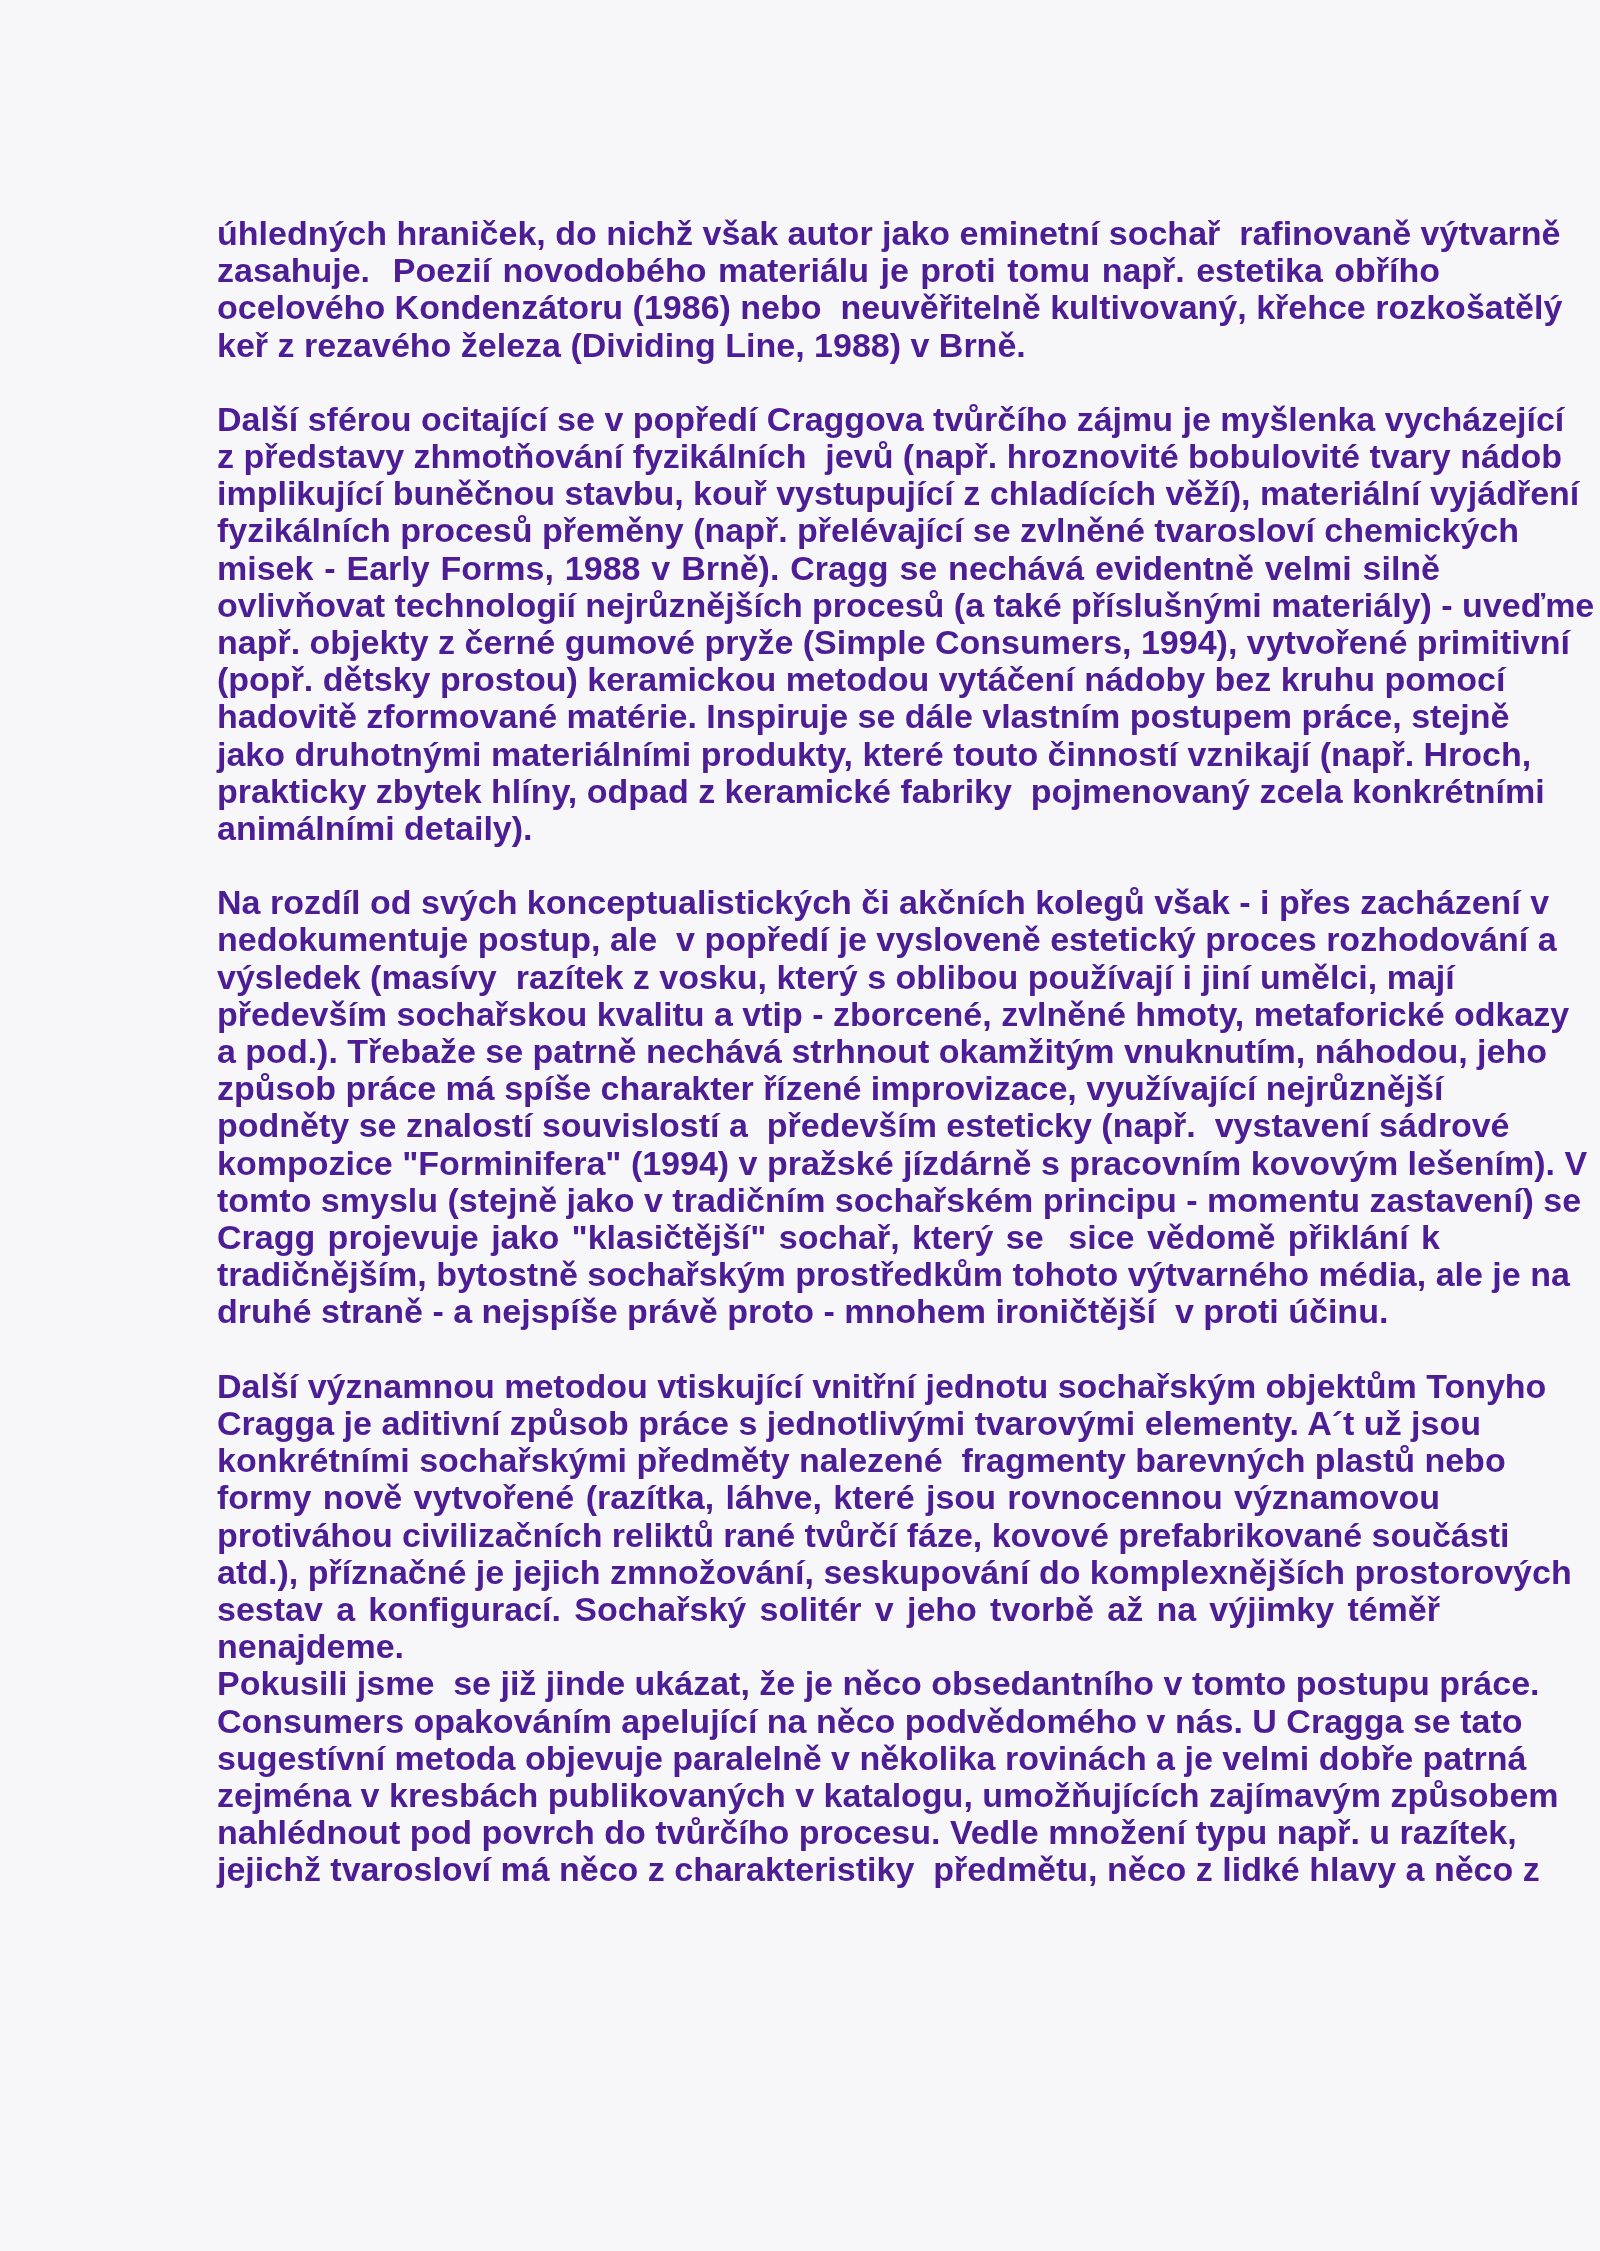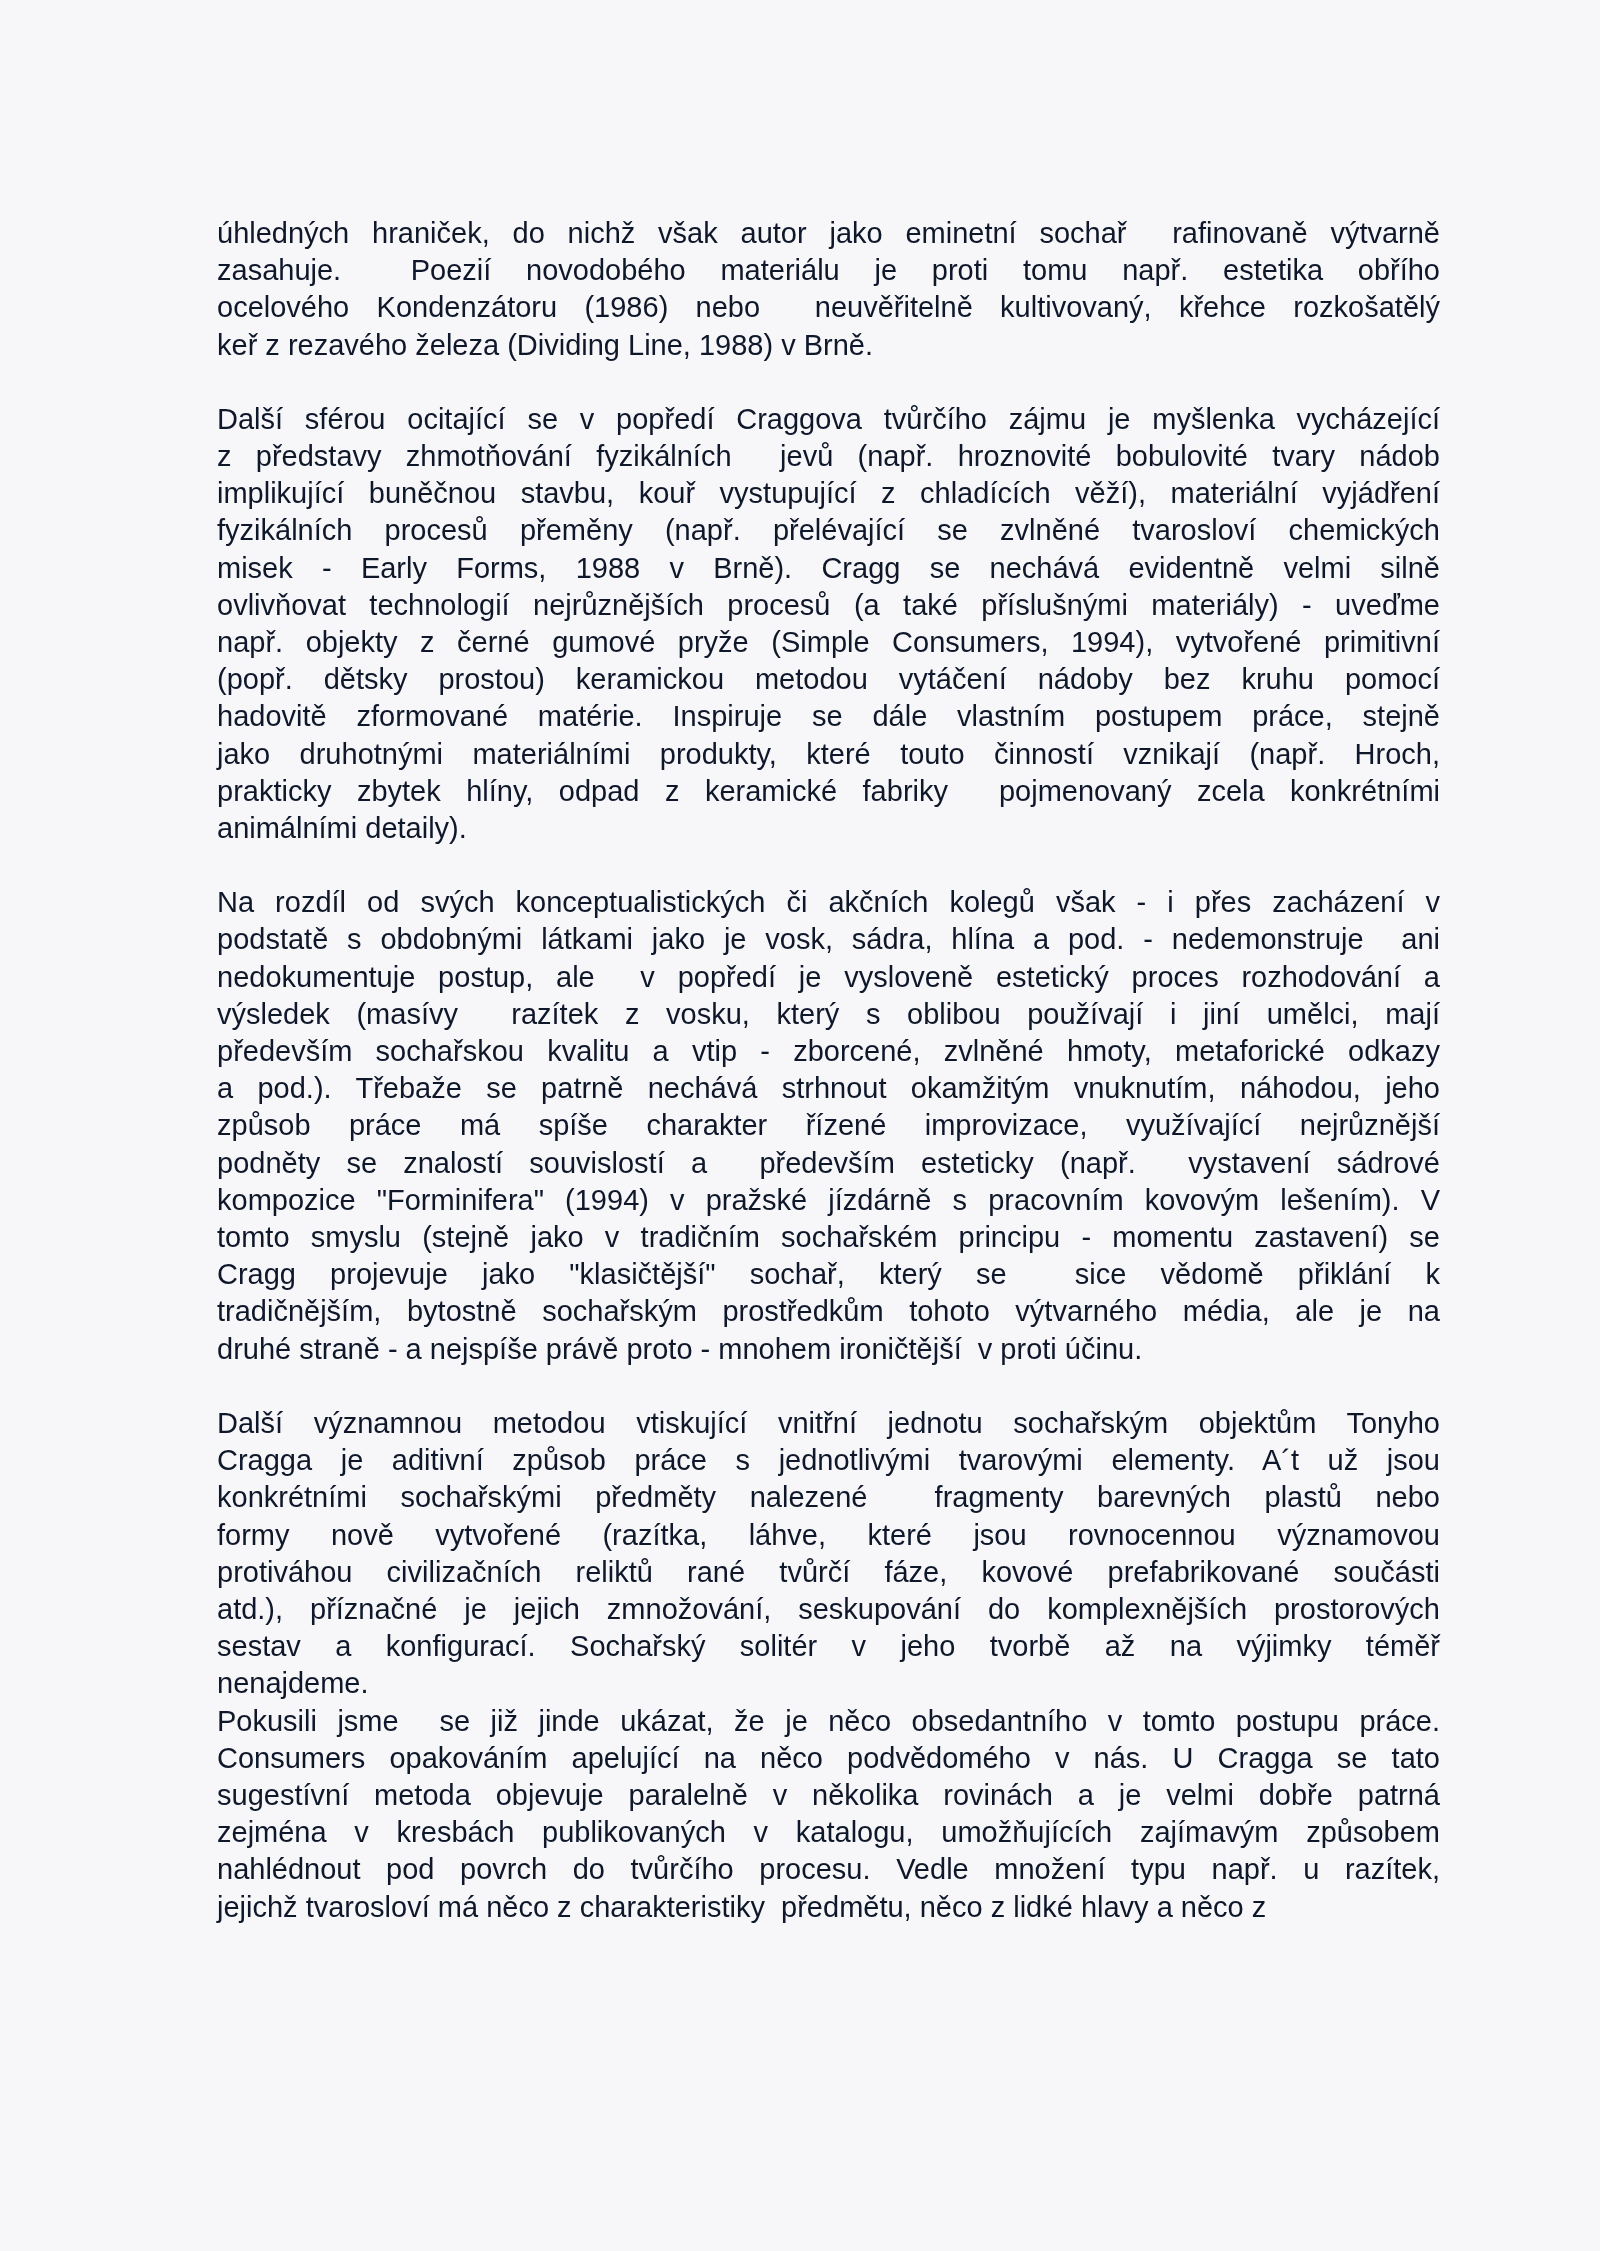--- a/index.html
+++ b/index.html
@@ -7,23 +7,24 @@
       width: 1600px; height: 2251px;
       background: #f7f7f9;
       position: relative;
       overflow: hidden;
     }
     .page {
       position: absolute;
       left: 217px; top: 215px;
       width: 1223px;
       font-family: "Liberation Sans", sans-serif;
-      font-size: 29px;
+      font-size: 34px;
       line-height: 37.2px;
-      color: #0f172a;
+      color: #4c1d95;
+      font-weight: bold;
     }
     .para { margin: 0; text-align: justify; }
     .line { display: block; white-space: pre; text-align: justify; text-align-last: justify; }
     .line.last { text-align-last: left; }
     .gap { height: 37px; }
   </style>
 </head>
 <body>
 
 <div class="page">
@@ -47,21 +48,20 @@
     <span class="line">(popř. dětsky prostou) keramickou metodou vytáčení nádoby bez kruhu pomocí</span>
     <span class="line">hadovitě zformované matérie. Inspiruje se dále vlastním postupem práce, stejně</span>
     <span class="line">jako druhotnými materiálními produkty, které touto činností vznikají (např. Hroch,</span>
     <span class="line">prakticky zbytek hlíny, odpad z keramické fabriky  pojmenovaný zcela konkrétními</span>
     <span class="line last">animálními detaily).</span>
   </div>
   <div class="gap"></div>
 
   <div class="para">
     <span class="line">Na rozdíl od svých konceptualistických či akčních kolegů však - i přes zacházení v</span>
-    <span class="line">podstatě s obdobnými látkami jako je vosk, sádra, hlína a pod. - nedemonstruje  ani</span>
     <span class="line">nedokumentuje postup, ale  v popředí je vysloveně estetický proces rozhodování a</span>
     <span class="line">výsledek (masívy  razítek z vosku, který s oblibou používají i jiní umělci, mají</span>
     <span class="line">především sochařskou kvalitu a vtip - zborcené, zvlněné hmoty, metaforické odkazy</span>
     <span class="line">a pod.). Třebaže se patrně nechává strhnout okamžitým vnuknutím, náhodou, jeho</span>
     <span class="line">způsob práce má spíše charakter řízené improvizace, využívající nejrůznější</span>
     <span class="line">podněty se znalostí souvislostí a  především esteticky (např.  vystavení sádrové</span>
     <span class="line">kompozice "Forminifera" (1994) v pražské jízdárně s pracovním kovovým lešením). V</span>
     <span class="line">tomto smyslu (stejně jako v tradičním sochařském principu - momentu zastavení) se</span>
     <span class="line">Cragg projevuje jako "klasičtější" sochař, který se  sice vědomě přiklání k</span>
     <span class="line">tradičnějším, bytostně sochařským prostředkům tohoto výtvarného média, ale je na</span>

